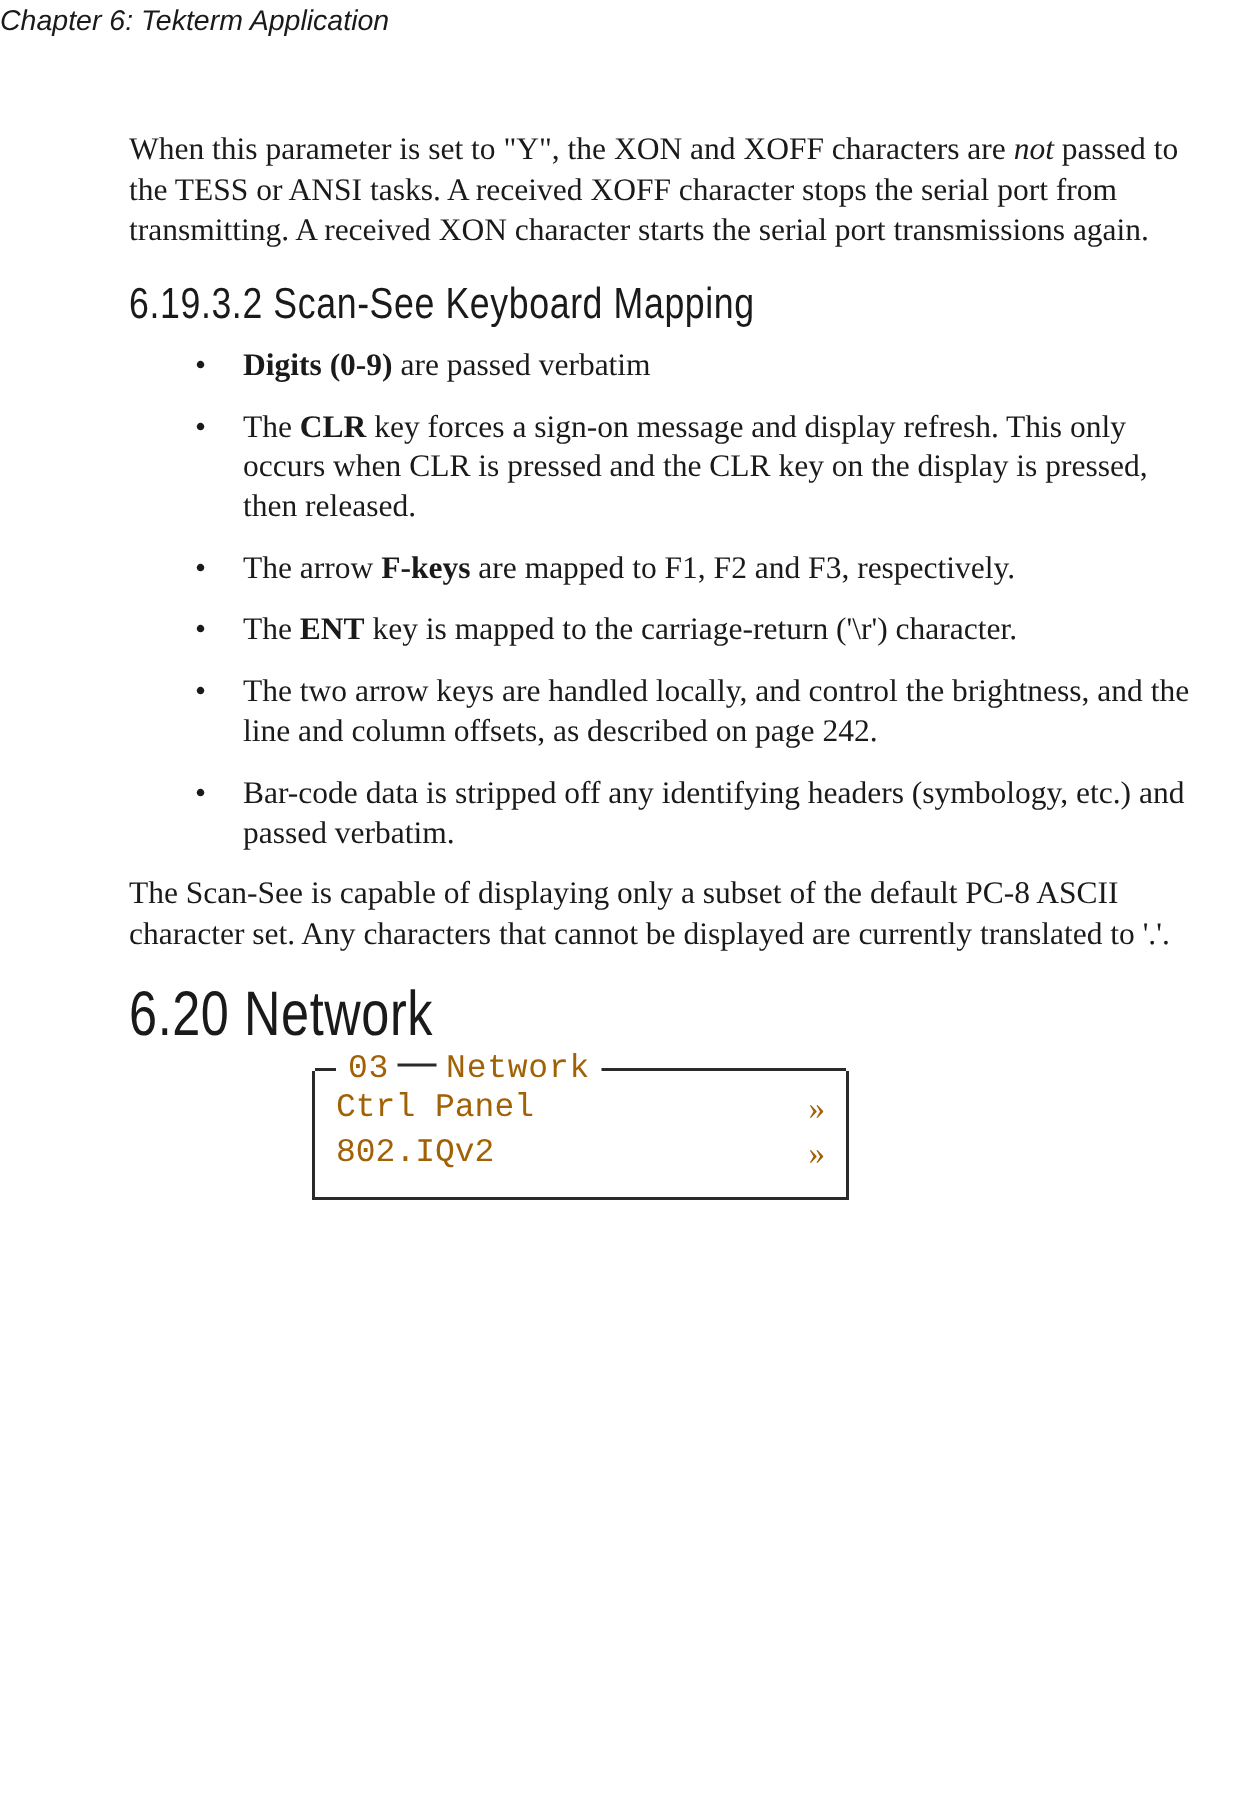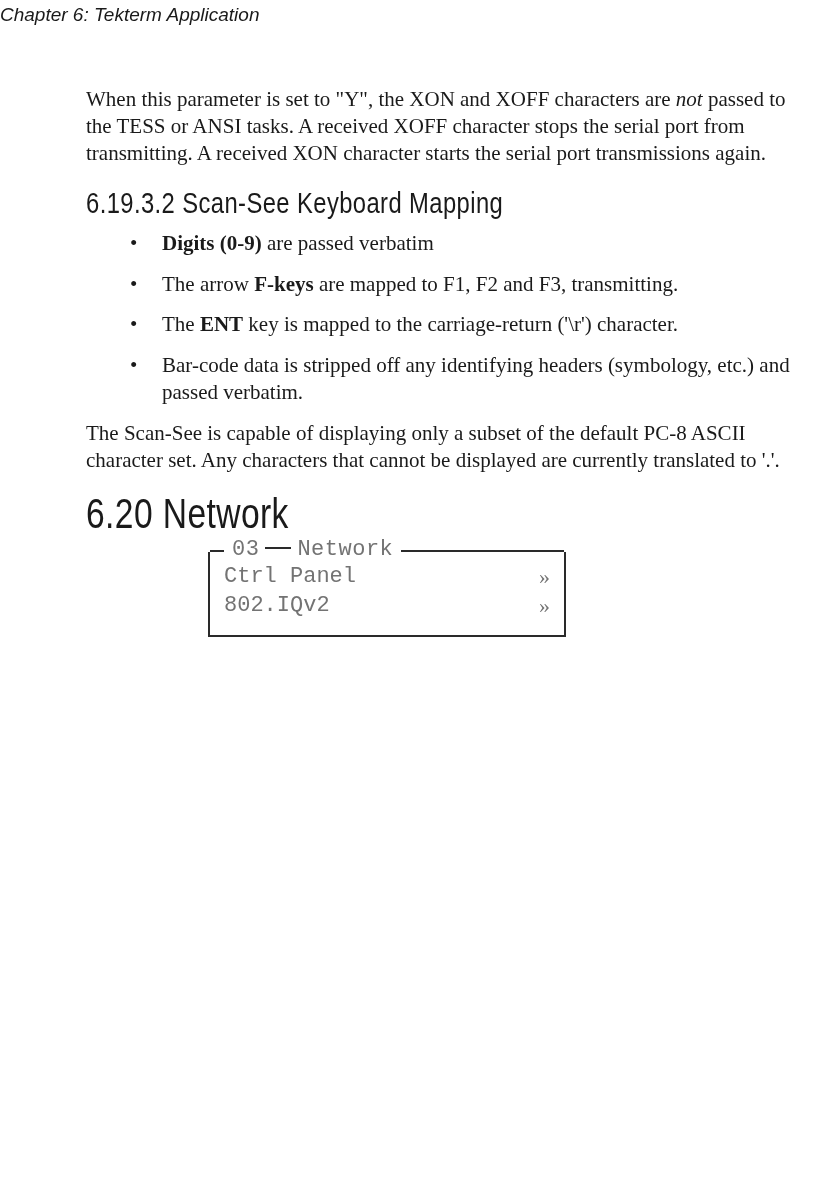--- a/index.html
+++ b/index.html
@@ -91,21 +91,21 @@
   }
   .figure-wrap {
     margin-left: 122px;
     margin-top: 8px;
   }
   .figure {
     position: relative;
     width: 358px;
     font-family: "Courier New", Courier, monospace;
     font-size: 22px;
-    color: #737373;
+    color: #a16207;
   }
   .fig-border {
     border: 2px solid #2a2a2a;
     border-top: none;
     padding: 10px 14px 14px 14px;
     position: relative;
   }
   .fig-topline {
     position: absolute;
     top: -14px;
@@ -179,24 +179,30 @@
       <span>When this parameter is set to "Y", the XON and XOFF characters are </span><span class="ital">not</span><span> passed to the TESS or ANSI tasks. A received XOFF character stops the serial port from transmitting. A received XON character starts the serial port transmissions again.</span>
     </p>
 
     <h3 class="h3">6.19.3.2  Scan-See Keyboard Mapping</h3>
 
     <ul class="bullets">
       <li>
         <span class="bold">Digits (0-9)</span><span> are passed verbatim</span>
       </li>
       <li>
-        <span>The arrow </span><span class="bold">F-keys</span><span> are mapped to F1, F2 and F3, transmitting.</span>
+        <span>The </span><span class="bold">CLR</span><span> key forces a sign-on message and display refresh. This only occurs when CLR is pressed and the CLR key on the display is pressed, then released.</span>
+      </li>
+      <li>
+        <span>The arrow </span><span class="bold">F-keys</span><span> are mapped to F1, F2 and F3, respectively.</span>
       </li>
       <li>
         <span>The </span><span class="bold">ENT</span><span> key is mapped to the carriage-return ('\r') character.</span>
+      </li>
+      <li>
+        <span>The two arrow keys are handled locally, and control the brightness, and the line and column offsets, as described on page 242.</span>
       </li>
       <li>
         <span>Bar-code data is stripped off any identifying headers (symbology, etc.) and passed verbatim.</span>
       </li>
     </ul>
 
     <p class="para">The Scan-See is capable of displaying only a subset of the default PC-8 ASCII character set. Any characters that cannot be displayed are currently translated to '.'.</p>
 
     <h2 class="h2">6.20  Network</h2>
 

